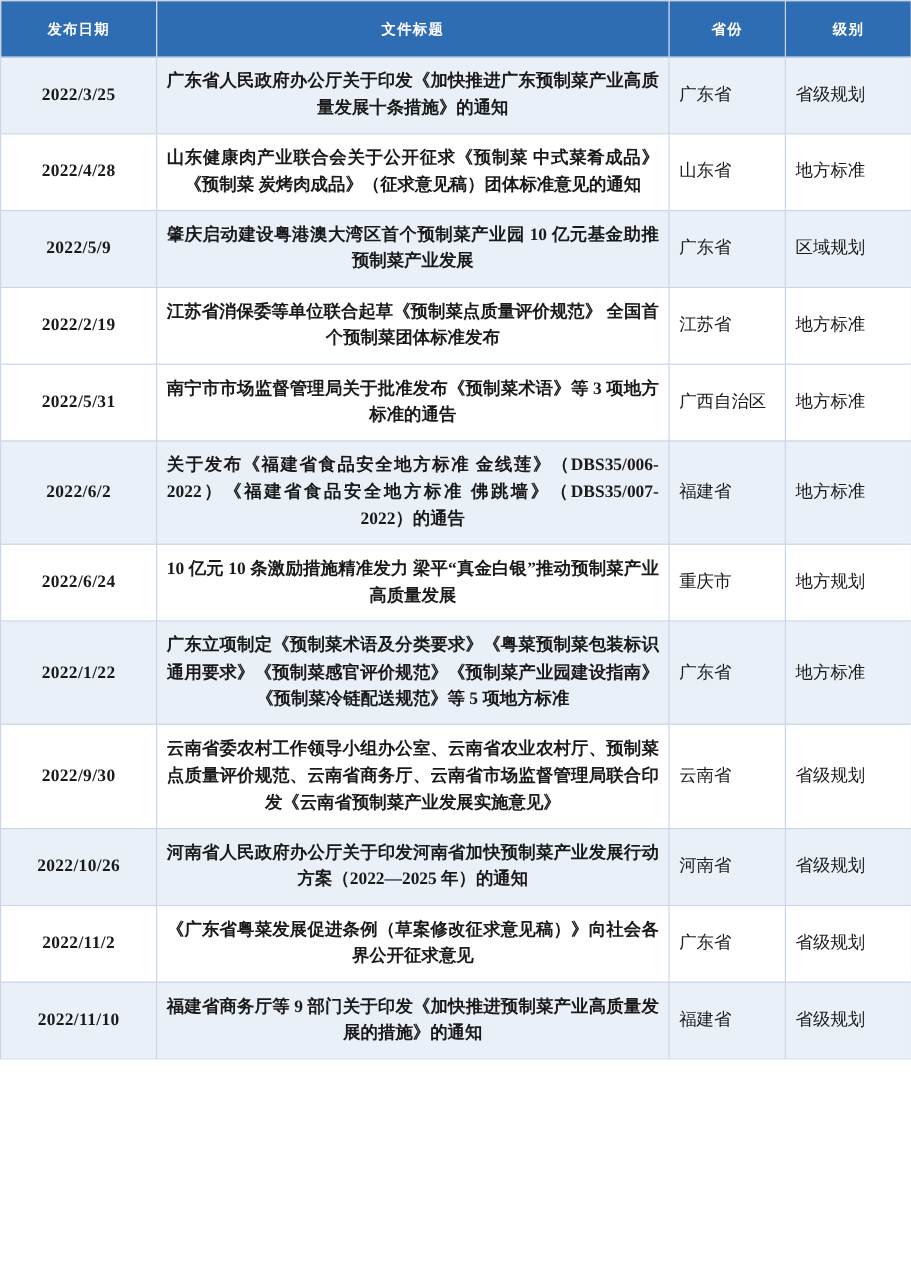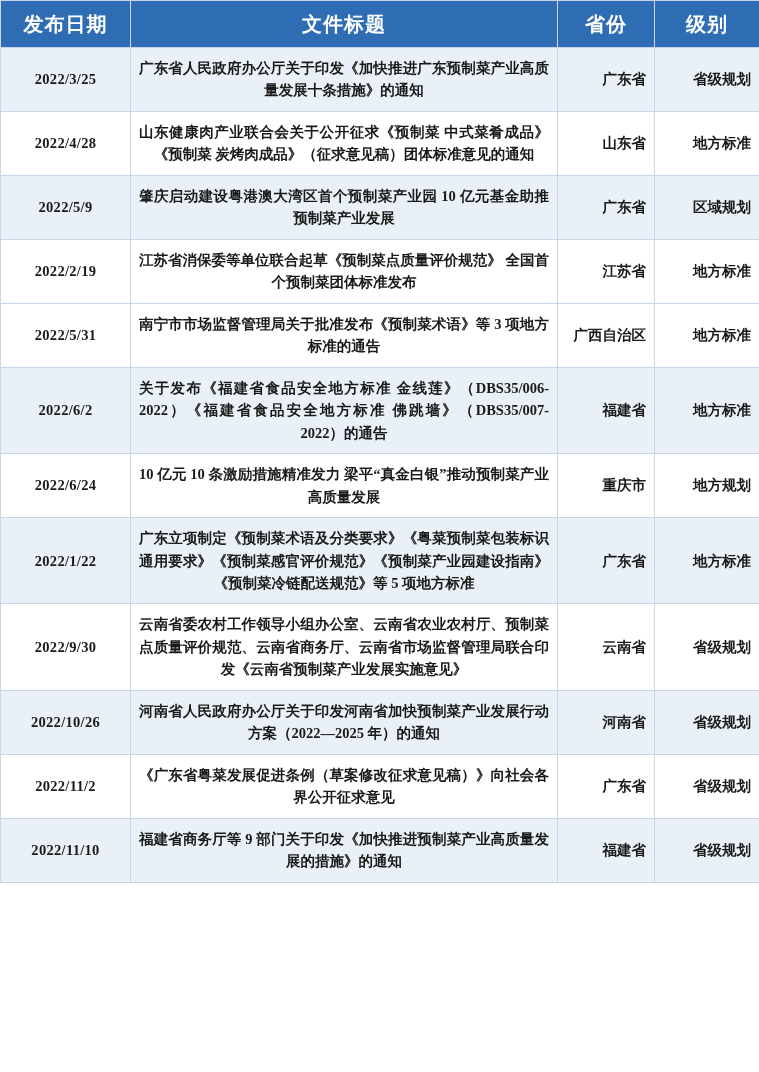--- a/index.html
+++ b/index.html
@@ -22,21 +22,21 @@
   }
   table.policy-table col.c-date   { width: 130px; }
   table.policy-table col.c-title  { width: 427px; }
   table.policy-table col.c-prov   { width: 97px; }
   table.policy-table col.c-level  { width: 105px; }
 
   table.policy-table thead th {
     background: #2E6CB4;
     color: #ffffff;
     font-weight: bold;
-    font-size: 20px;
+    font-size: 12px;
     text-align: center;
     vertical-align: middle;
     height: 38px;
     padding: 4px 2px;
     border: 1px solid #c9d6e8;
     letter-spacing: 1px;
   }
   table.policy-table tbody td {
     border: 1px solid #c9d6e8;
     font-size: 14.5px;
@@ -53,22 +53,21 @@
     font-size: 15px;
     letter-spacing: 0.3px;
   }
   td.cell-title {
     text-align: justify;
     text-justify: inter-ideograph;
     text-align-last: center;
     font-weight: bold;
   }
   td.cell-prov, td.cell-level {
-    text-align: right;
-    font-weight: bold;
+    text-align: left;
   }
   td.cell-prov {
     line-height: 1.5;
   }
 </style>
 </head>
 <body>
 
 <div class="table-wrap">
   <table class="policy-table">

